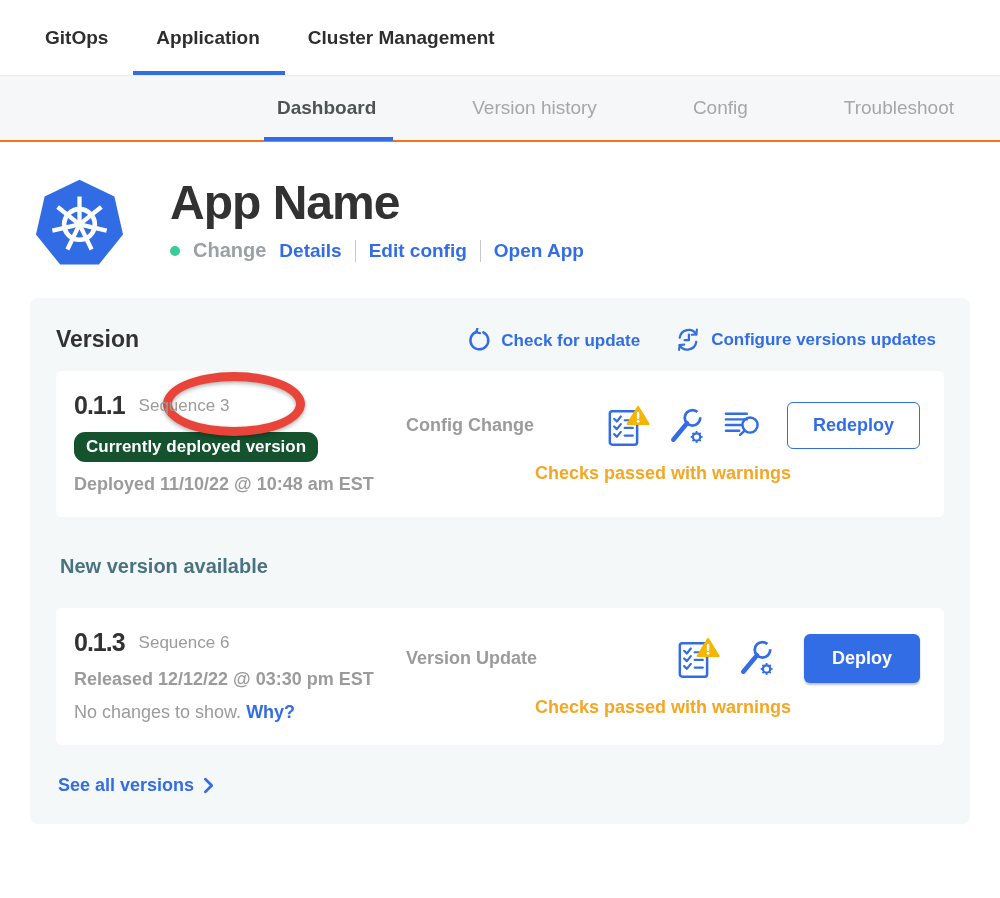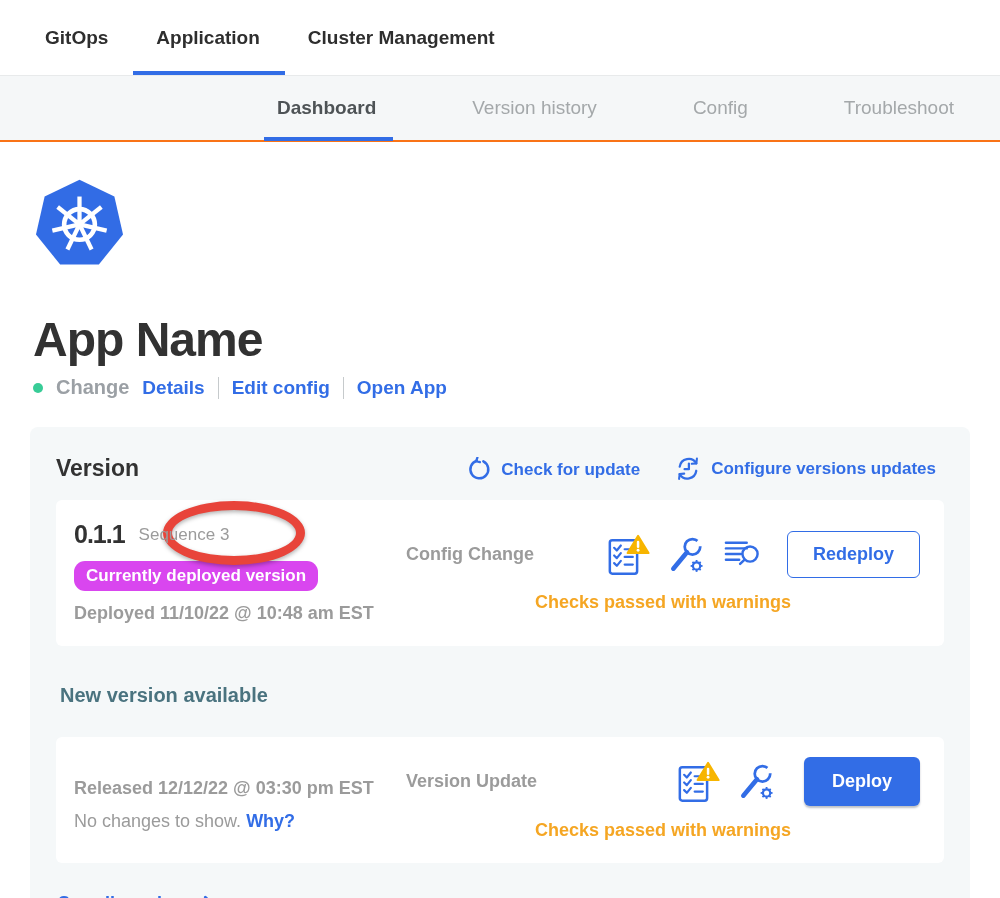--- a/index.html
+++ b/index.html
@@ -11,39 +11,39 @@
   .pnav{display:flex;gap:48px;padding-left:45px;height:75px;align-items:stretch;background:#fff;}
   .pnav-tab{display:flex;align-items:center;position:relative;font-size:19px;font-weight:700;color:#2e2e2e;cursor:pointer;white-space:nowrap;}
   .pnav-tab.active::after{content:"";position:absolute;left:-23px;right:-25px;bottom:0;height:4px;background:#326de6;}
   
   .snav{height:64px;background:#f5f7f8;border-top:1px solid #e8eaeb;border-bottom:2px solid #f97316;
         display:flex;gap:96px;padding-left:277px;align-items:stretch;white-space:nowrap;}
   .snav-tab{display:flex;align-items:center;font-size:19px;font-weight:500;color:#a4a8aa;position:relative;cursor:pointer;}
   .snav-tab.active{color:#4e5356;font-weight:700;}
   .snav-tab.active::after{content:"";position:absolute;left:-13px;right:-17px;bottom:-1px;height:4px;background:#326de6;}
   
-  .app-header{display:flex;gap:44px;margin:35px 0 0 33px;flex-direction:column;}
+  .app-header{display:flex;gap:44px;margin:35px 0 0 33px;}
   .app-title{font-size:48px;font-weight:800;color:#323232;margin:2px 0 0 0;line-height:1;letter-spacing:-1px;}
   .status-row{display:flex;align-items:center;gap:13px;margin-top:12px;}
   .status-dot{width:10px;height:10px;border-radius:50%;background:#38cc97;}
   .status-text{font-size:20px;font-weight:700;color:#9ba0a5;}
   .hlink{font-size:19px;font-weight:700;color:#326de6;cursor:pointer;}
   .vdiv{width:1px;height:22px;background:#c6cacc;}
   
   .version-section{width:940px;margin:28px auto 0;background:#f5f8f9;border-radius:8px;padding:28px 26px;box-sizing:border-box;}
   .vs-header{display:flex;align-items:center;}
   .vs-title{font-size:23px;font-weight:700;color:#323232;}
   .vs-actions{margin-left:auto;display:flex;align-items:flex-end;gap:34px;padding-right:8px;}
   .vs-action{display:flex;align-items:center;gap:9px;font-size:17px;font-weight:700;color:#326de6;cursor:pointer;}
   .vcard{background:#fff;border-radius:6px;margin-top:18px;padding:20px 24px 22px 18px;display:flex;align-items:center;position:relative;}
   .vcard-left{flex:0 0 332px;}
   .vrow{display:flex;align-items:center;gap:14px;position:relative;}
   .vnum{font-size:25px;font-weight:800;color:#323232;letter-spacing:-1px;}
   .vseq{font-size:17px;font-weight:500;color:#9b9b9b;}
-  .badge{display:inline-block;margin-top:12px;background:#d946ef;color:#fff;font-size:17px;font-weight:700;padding:5px 12px;border-radius:11px;}
+  .badge{display:inline-block;margin-top:12px;background:#14532d;color:#fff;font-size:17px;font-weight:700;padding:5px 12px;border-radius:11px;}
   .meta{margin-top:12px;font-size:18px;font-weight:700;color:#9b9b9b;}
   .meta-light{margin-top:12px;font-size:18px;font-weight:500;color:#9b9b9b;}
   .card-grid{flex:1;display:grid;grid-template-columns:1fr auto auto;column-gap:26px;align-items:center;}
   .source-label{font-size:18px;font-weight:700;color:#9b9b9b;justify-self:start;}
   .icons-row{display:flex;align-items:center;gap:15px;}
   .checks{grid-column:1/4;justify-self:center;margin-top:14px;font-size:18px;font-weight:700;color:#f5a623;}
   .btn-outline{background:#fff;border:1.5px solid #326de6;color:#326de6;font-size:18px;font-weight:700;
                border-radius:6px;padding:12px 25px;cursor:pointer;font-family:inherit;}
   .btn-solid{background:#326de6;border:none;color:#fff;font-size:18px;font-weight:700;border-radius:6px;
              padding:14px 28px;cursor:pointer;font-family:inherit;box-shadow:0 2px 2px rgba(40,50,70,.3);}
@@ -192,20 +192,24 @@
       </div>
       <button class="btn-outline">Redeploy</button>
       <span class="checks">Checks passed with warnings</span>
     </div>
   </div>
 
   <div class="new-version-heading">New version available</div>
 
   <div class="vcard card2">
     <div class="vcard-left">
+      <div class="vrow">
+        <span class="vnum">0.1.3</span>
+        <span class="vseq">Sequence 6</span>
+      </div>
       <div class="meta">Released 12/12/22 @ 03:30 pm EST</div>
       <div class="meta-light">
         <span>No changes to show.</span>
         <span class="hlink" style="font-size:18px">Why?</span>
       </div>
     </div>
     <div class="card-grid">
       <span class="source-label">Version Update</span>
       <div class="icons-row">
         <span>

